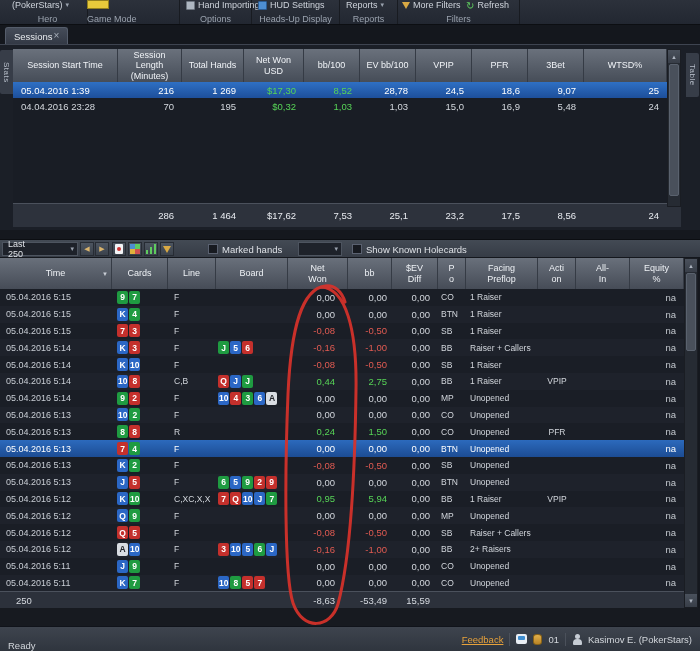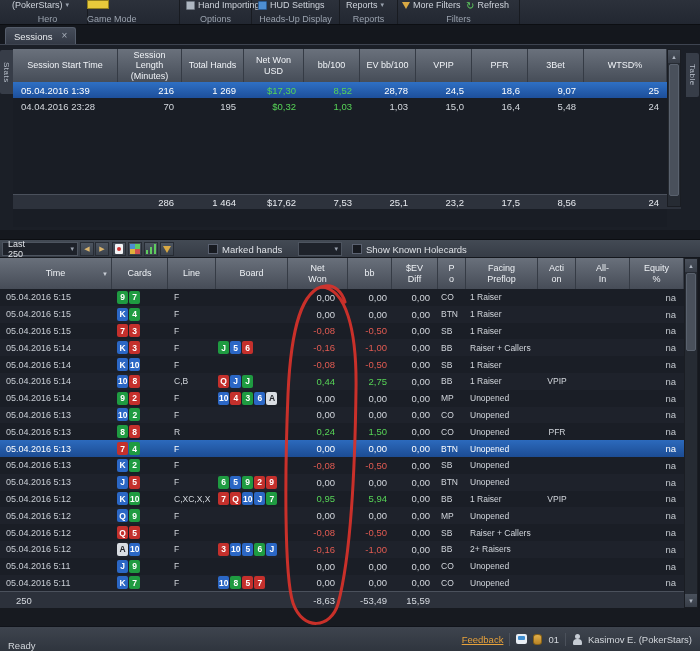--- a/index.html
+++ b/index.html
@@ -14,38 +14,38 @@
 .arr{font-size:7px;color:#9aa2ae;}
 .swatch{position:absolute;top:0;left:7px;width:22px;height:9px;background:#e7c93b;border:1px solid #93801f;}
 .ic-sq{display:inline-block;width:9px;height:9px;border-radius:1px;}
 .ic-import{background:#aeb7c2;border:1px solid #6e7681;}
 .ic-hud{background:#4d8ed2;border:1px solid #2b5c94;}
 .ic-funnel{display:inline-block;width:0;height:0;border-left:4px solid transparent;border-right:4px solid transparent;border-top:7px solid #d9a944;}
 .ic-refresh{color:#5ecb5e;font-size:10px;line-height:9px;}
 
 
 #tabbar{position:absolute;left:0;top:25px;width:700px;height:19px;background:#14171d;}
-#sessions-tab{position:absolute;left:5px;top:2px;height:17px;background:linear-gradient(#454c59,#333945);border:1px solid #555d6b;border-bottom:none;border-radius:3px 3px 0 0;display:flex;align-items:center;gap:9px;padding:0 8px;font-size:9.5px;color:#e8ebef;}
+#sessions-tab{position:absolute;left:5px;top:2px;height:17px;background:linear-gradient(#454c59,#333945);border:1px solid #555d6b;border-bottom:none;border-radius:3px 3px 0 0;display:flex;align-items:center;gap:1px;padding:0 8px;font-size:9.5px;color:#e8ebef;}
 #sessions-tab .close{color:#a7aeb9;font-size:10px;line-height:1;}
 
 
 #sessions-panel{position:absolute;left:0;top:44px;width:700px;height:186px;background:#1b1f27;border-top:1px solid #3e4450;}
 .vtab{position:absolute;background:#373d48;color:#b6bdc8;font-size:8px;writing-mode:vertical-rl;display:flex;align-items:center;justify-content:center;letter-spacing:.5px;}
 #stats-tab{left:0;top:5px;width:13px;height:44px;border-radius:2px 0 0 2px;}
 #table-tab{left:686px;top:8px;width:13px;height:44px;border-radius:0 2px 2px 0;}
 #sessions-table{position:absolute;left:13px;top:4px;width:654px;height:178px;background:#191d25;}
 .s-grid{display:grid;grid-template-columns:105px 64px 62px 60px 56px 56px 56px 56px 56px 83px;}
 #sessions-header{height:33px;}
 .s-hcell{display:flex;align-items:center;justify-content:center;text-align:center;font-size:9px;line-height:1.12;color:#f0f3f7;background:linear-gradient(#6a717c,#464d58);border-right:1px solid #353b45;padding:1px 3px;}
 .s-row{height:16px;}
 .s-cell{display:flex;align-items:center;justify-content:flex-end;padding-right:8px;font-size:9.5px;color:#d4d8de;overflow:hidden;}
 .s-row .s-cell:first-child,#sessions-summary .s-cell:first-child{justify-content:flex-start;padding-left:8px;padding-right:0;}
 .s-row.sel{background:linear-gradient(#2f70c4,#1d4f9b);}
 .s-row.sel .s-cell{color:#fff;}
-#sessions-summary{position:absolute;left:0;bottom:18px;width:668px;height:15px;background:#2d323c;border-top:1px solid #4b515c;grid-template-columns:105px 64px 62px 60px 56px 56px 56px 56px 56px 83px 14px;}
+#sessions-summary{position:absolute;left:0;bottom:0;width:668px;height:24px;background:#2d323c;border-top:1px solid #4b515c;grid-template-columns:105px 64px 62px 60px 56px 56px 56px 56px 56px 83px 14px;}
 #sessions-summary .s-cell{color:#e8ebf0;}
 
 
 .scrollbar{position:absolute;background:#262b33;border:1px solid #1a1d23;}
 #sessions-scrollbar{left:667px;top:4px;width:14px;height:158px;}
 #hands-scrollbar{left:684px;top:258px;width:14px;height:350px;}
 .sb-btn{position:absolute;left:0;width:12px;height:13px;background:linear-gradient(#4a515c,#383e48);color:#aeb5c0;font-size:6px;display:flex;align-items:center;justify-content:center;}
 .sb-btn.top{top:0;}
 .sb-btn.bottom{bottom:0;}
 .sb-thumb{position:absolute;left:1px;width:10px;background:#49505b;border:1px solid #5a626e;border-radius:2px;}
@@ -219,21 +219,21 @@
             <div class="s-cell">25</div>
           </div>
           <div class="s-row s-grid">
             <div class="s-cell">04.04.2016 23:28</div>
             <div class="s-cell">70</div>
             <div class="s-cell">195</div>
             <div class="s-cell pos">$0,32</div>
             <div class="s-cell pos">1,03</div>
             <div class="s-cell">1,03</div>
             <div class="s-cell">15,0</div>
-            <div class="s-cell">16,4</div>
+            <div class="s-cell">16,9</div>
             <div class="s-cell">5,48</div>
             <div class="s-cell">24</div>
           </div>
         </div>
       <div id="sessions-summary" class="s-grid">
           <div class="s-cell"></div>
           <div class="s-cell">286</div>
           <div class="s-cell">1 464</div>
           <div class="s-cell">$17,62</div>
           <div class="s-cell">7,53</div>

